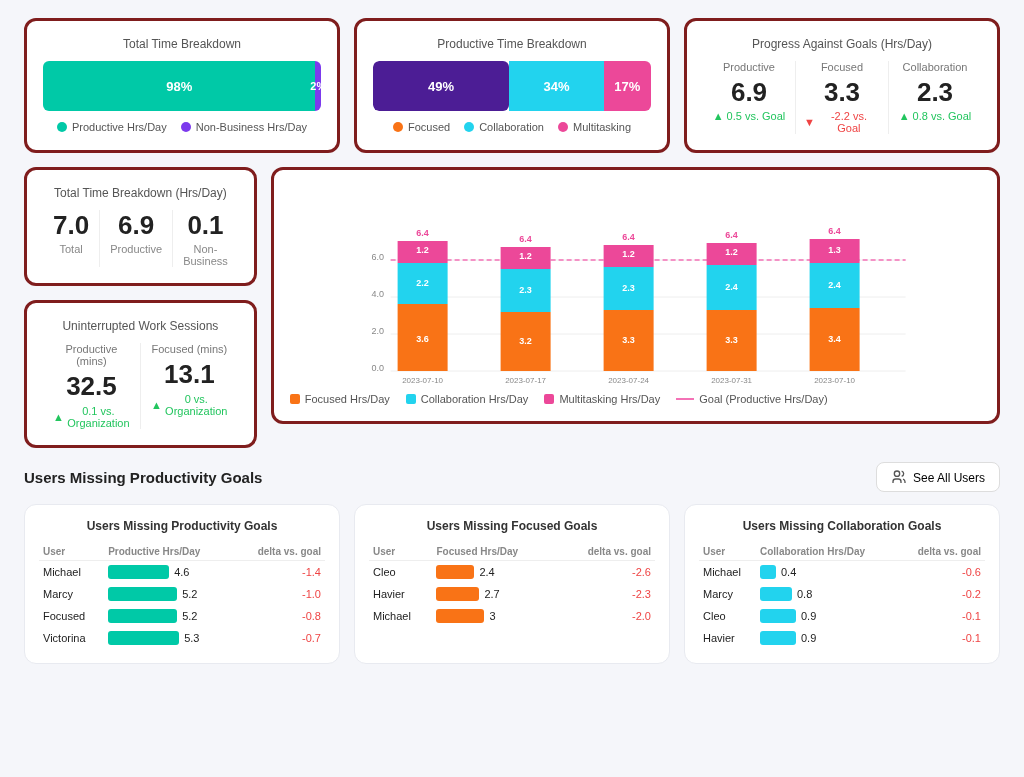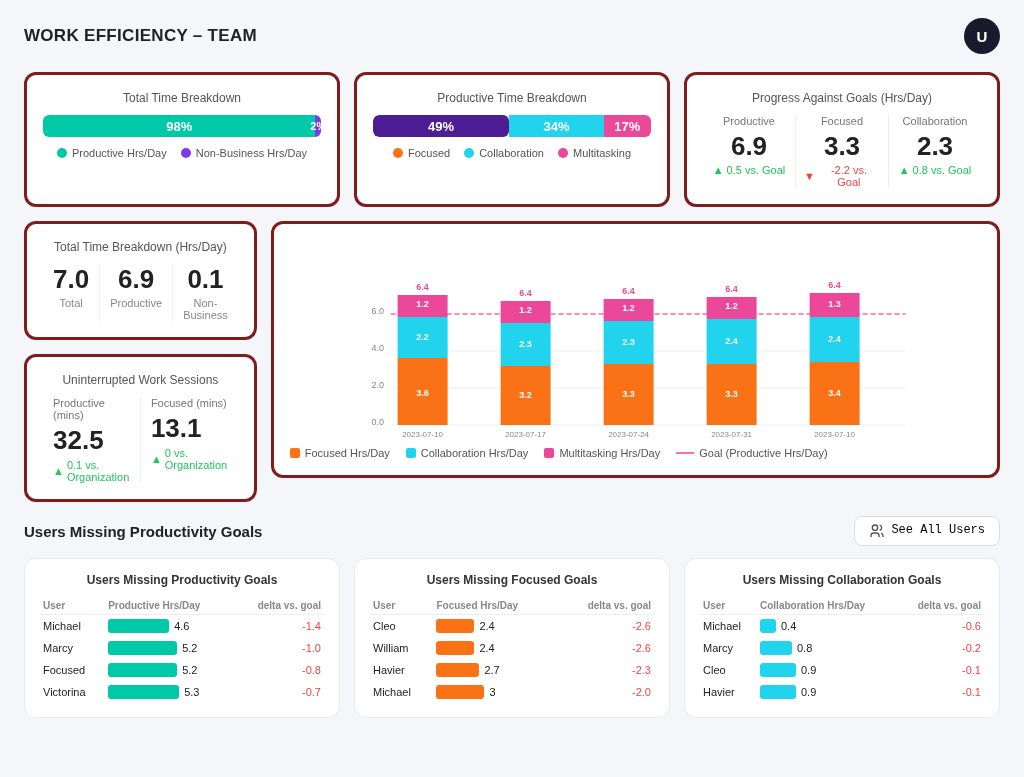--- a/index.html
+++ b/index.html
@@ -5,21 +5,21 @@
     * { box-sizing: border-box; margin: 0; padding: 0; }
     body { font-family: -apple-system, BlinkMacSystemFont, 'Segoe UI', sans-serif; background: #f5f6fa; color: #222; font-size: 13px; }
     .app { padding: 18px 24px; max-width: 1024px; margin: 0 auto; }
     .header { display: flex; align-items: center; justify-content: space-between; margin-bottom: 18px; }
     .header-title { font-size: 17px; font-weight: 700; letter-spacing: 0.3px; }
     .avatar { width: 36px; height: 36px; border-radius: 50%; background: #1a1a2e; color: #fff; display: flex; align-items: center; justify-content: center; font-weight: 700; font-size: 15px; }
     .row { display: flex; gap: 14px; margin-bottom: 14px; }
     .card { background: #fff; border-radius: 12px; padding: 16px; border: 3px solid #7f1d1d; flex: 1; }
     .card-title { font-size: 12px; color: #555; text-align: center; margin-bottom: 10px; font-weight: 500; }
     
-    .stacked-bar { height: 22px; border-radius: 6px; overflow: hidden; display: flex; margin-bottom: 10px; }
+    .stacked-bar { height: 50px; border-radius: 6px; overflow: hidden; display: flex; margin-bottom: 10px; }
     .bar-segment { display: flex; align-items: center; justify-content: center; font-weight: 700; color: #fff; font-size: 13px; }
     .legend { display: flex; gap: 14px; justify-content: center; flex-wrap: wrap; margin-top: 4px; }
     .legend-item { display: flex; align-items: center; gap: 5px; font-size: 11px; color: #555; }
     .legend-dot { width: 10px; height: 10px; border-radius: 50%; display: inline-block; }
     
     
     .goals-grid { display: flex; gap: 0; }
     .goal-col { flex: 1; text-align: center; border-right: 1px solid #eee; padding: 0 8px; }
     .goal-col:last-child { border-right: none; }
     .goal-label { font-size: 11px; color: #777; margin-bottom: 4px; }
@@ -28,53 +28,49 @@
     .delta-up { color: #22c55e; }
     .delta-down { color: #ef4444; }
     
     .hrs-grid { display: flex; gap: 0; }
     .hrs-col { flex: 1; text-align: center; border-right: 1px solid #eee; padding: 0 10px; }
     .hrs-col:last-child { border-right: none; }
     .hrs-value { font-size: 26px; font-weight: 700; }
     .hrs-label { font-size: 11px; color: #888; margin-top: 2px; }
     
     .sessions-grid { display: flex; gap: 0; }
-    .session-col { flex: 1; border-right: 1px solid #eee; padding: 0 10px; }
+    .session-col { flex: 1; text-align: center; border-right: 1px solid #eee; padding: 0 10px; }
     .session-col:last-child { border-right: none; }
     .session-label { font-size: 11px; color: #777; margin-bottom: 4px; }
     .session-value { font-size: 26px; font-weight: 700; }
     .session-delta { font-size: 11px; color: #22c55e; display: flex; align-items: center; justify-content: center; gap: 3px; margin-top: 3px; }
     
     .chart-area { width: 100%; }
     svg text { font-family: -apple-system, BlinkMacSystemFont, 'Segoe UI', sans-serif; }
     
     .section-header { display: flex; align-items: center; justify-content: space-between; margin-bottom: 12px; }
     .section-title { font-size: 15px; font-weight: 700; }
-    .see-all-btn { display: flex; align-items: flex-start; gap: 6px; border: 1px solid #ddd; background: #fff; border-radius: 8px; padding: 6px 14px; font-size: 12px; cursor: pointer; font-weight: 500; font-family: Liberation Mono, monospace; }
+    .see-all-btn { display: flex; align-items: flex-end; gap: 6px; border: 1px solid #ddd; background: #fff; border-radius: 8px; padding: 6px 14px; font-size: 12px; cursor: pointer; font-weight: 500; }
     
     .table-card { background: #fff; border-radius: 12px; padding: 14px; border: 1px solid #e8eaf0; flex: 1; }
     .table-card-title { font-size: 12px; font-weight: 600; text-align: center; margin-bottom: 10px; color: #333; }
     .data-table { width: 100%; border-collapse: collapse; }
     .data-table th { font-size: 10px; color: #888; font-weight: 600; text-align: left; padding: 3px 4px; border-bottom: 1px solid #eee; }
     .data-table th.right { text-align: right; }
     .data-table td { font-size: 11px; padding: 4px 4px; vertical-align: middle; }
     .data-table td.right { text-align: right; }
     .bar-cell { display: flex; align-items: center; gap: 5px; }
     .mini-bar { height: 14px; border-radius: 3px; }
     .neg-delta { color: #ef4444; font-size: 11px; }
   </style>
 </head>
 <body>
 
 <div class="app">
 
-  <div class="header">
-    <div class="header-title">WORK EFFICIENCY – TEAM</div>
-    <div class="avatar">U</div>
-  </div>
 
   <div class="row">
 
     <div class="card">
       <div class="card-title">Total Time Breakdown</div>
       <div class="stacked-bar">
         <div class="bar-segment" style="width:98%;background:#00c9a7;">98%</div>
         <div class="bar-segment" style="width:2%;background:#7c3aed;font-size:11px;">2%</div>
       </div>
       <div class="legend">
@@ -358,30 +354,20 @@
       <td style="white-space:nowrap;">Cleo</td>
       <td>
         <div class="bar-cell">
           <div class="mini-bar" style="width:38px;background:#f97316;"></div>
           <span style="font-size:11px;">2.4</span>
         </div>
       </td>
       <td class="right neg-delta">-2.6</td>
     </tr>
             <tr>
-      <td style="white-space:nowrap;">William</td>
-      <td>
-        <div class="bar-cell">
-          <div class="mini-bar" style="width:38px;background:#f97316;"></div>
-          <span style="font-size:11px;">2.4</span>
-        </div>
-      </td>
-      <td class="right neg-delta">-2.6</td>
-    </tr>
-            <tr>
       <td style="white-space:nowrap;">Havier</td>
       <td>
         <div class="bar-cell">
           <div class="mini-bar" style="width:43px;background:#f97316;"></div>
           <span style="font-size:11px;">2.7</span>
         </div>
       </td>
       <td class="right neg-delta">-2.3</td>
     </tr>
             <tr>

